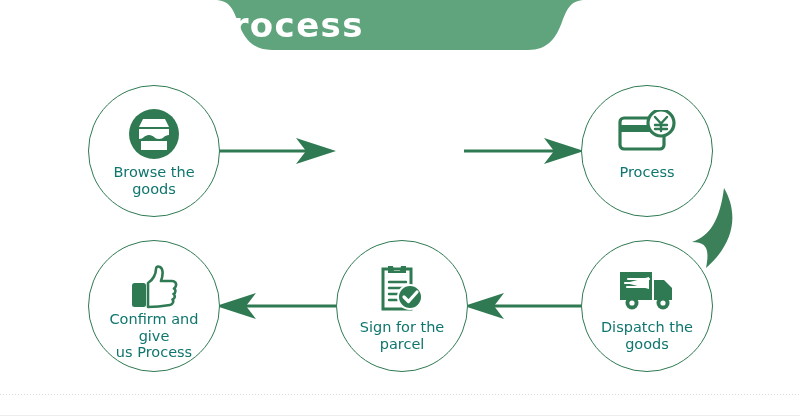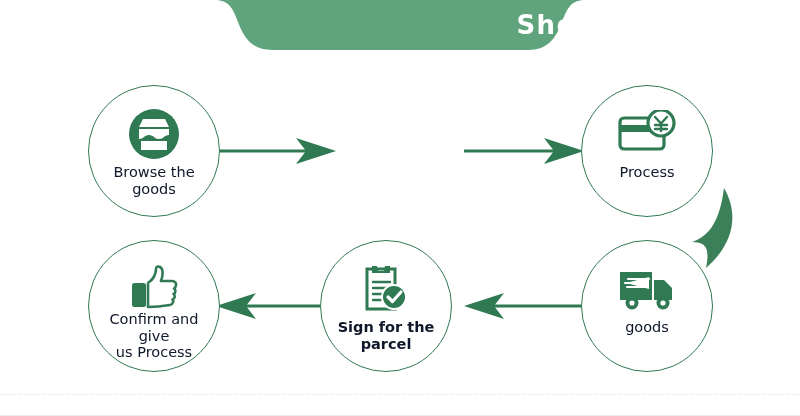--- a/index.html
+++ b/index.html
@@ -32,23 +32,23 @@
     top: 0;
     display: block;
   }
   .banner-title {
     position: absolute;
     left: 0;
     top: 0;
     width: 800px;
     height: 50px;
     line-height: 50px;
-    text-align: right;
+    text-align: left;
     color: #ffffff;
-    font-size: 26px;
+    font-size: 34px;
     font-weight: bold;
     letter-spacing: 1.4px;
     font-family: "DejaVu Sans", sans-serif;
     white-space: nowrap;
   }
 
   
   .node {
     position: absolute;
     width: 132px;
@@ -67,36 +67,36 @@
     display: flex;
     align-items: center;
     justify-content: center;
   }
   .node-label {
     position: absolute;
     left: 6px;
     right: 6px;
     top: 78px;
     text-align: center;
-    color: #0f172a;
+    color: #0f766e;
     font-size: 14.5px;
     line-height: 17px;
     font-family: "DejaVu Sans", sans-serif;
   }
   .node-label.three-line {
     top: 70px;
     line-height: 16.5px;
   }
 
   
   #node-browse   { left: 88px;  top: 85px;  }
   #node-cart     { left: 336px; top: 85px;  }
   #node-pay      { left: 581px; top: 85px;  }
   #node-dispatch { left: 581px; top: 240px; }
-  #node-sign     { left: 320px; top: 240px; font-weight: bold; }
+  #node-sign     { left: 336px; top: 240px; }
   #node-confirm  { left: 88px;  top: 240px; text-decoration: underline; }
 
   
   .connector {
     position: absolute;
   }
   #arrow-browse-cart   { left: 216px; top: 136px; }
   #arrow-cart-pay      { left: 464px; top: 136px; }
   #arrow-pay-dispatch  { left: 676px; top: 186px; }
   #arrow-dispatch-sign { left: 464px; top: 291px; }
@@ -217,20 +217,21 @@
         <path d="M36,14 H46 L54,22 V34 H36 Z" fill="#2f7a52"></path>
         <path d="M7,17 H30 M10,13 L31,13 M9,21 L28,21" stroke="#ffffff" stroke-width="2.2" stroke-linecap="round"></path>
         <path d="M8,17 L31,11 L31,23 Z" fill="#ffffff"></path>
         <circle cx="14" cy="37" r="6.5" fill="#2f7a52"></circle>
         <circle cx="14" cy="37" r="2.6" fill="#ffffff"></circle>
         <circle cx="45" cy="37" r="6.5" fill="#2f7a52"></circle>
         <circle cx="45" cy="37" r="2.6" fill="#ffffff"></circle>
       </svg>
     </div>
     <div class="node-label">
+      <div>Dispatch the</div>
       <div>goods</div>
     </div>
   </div>
 
   <div class="node" id="node-sign">
     <div class="node-icon">
       <svg width="50" height="52" viewBox="0 0 50 52">
         <path d="M6,6 H34 V46 H6 Z" fill="none" stroke="#2f7a52" stroke-width="3"></path>
         <path d="M11,3 H16 L17,8 H23 L24,3 H29 V10 H11 Z" fill="#2f7a52"></path>
         <path d="M12,19 H29 M12,25 H29 M12,31 H24 M12,37 H20" stroke="#2f7a52" stroke-width="2.4" stroke-linecap="round"></path>

